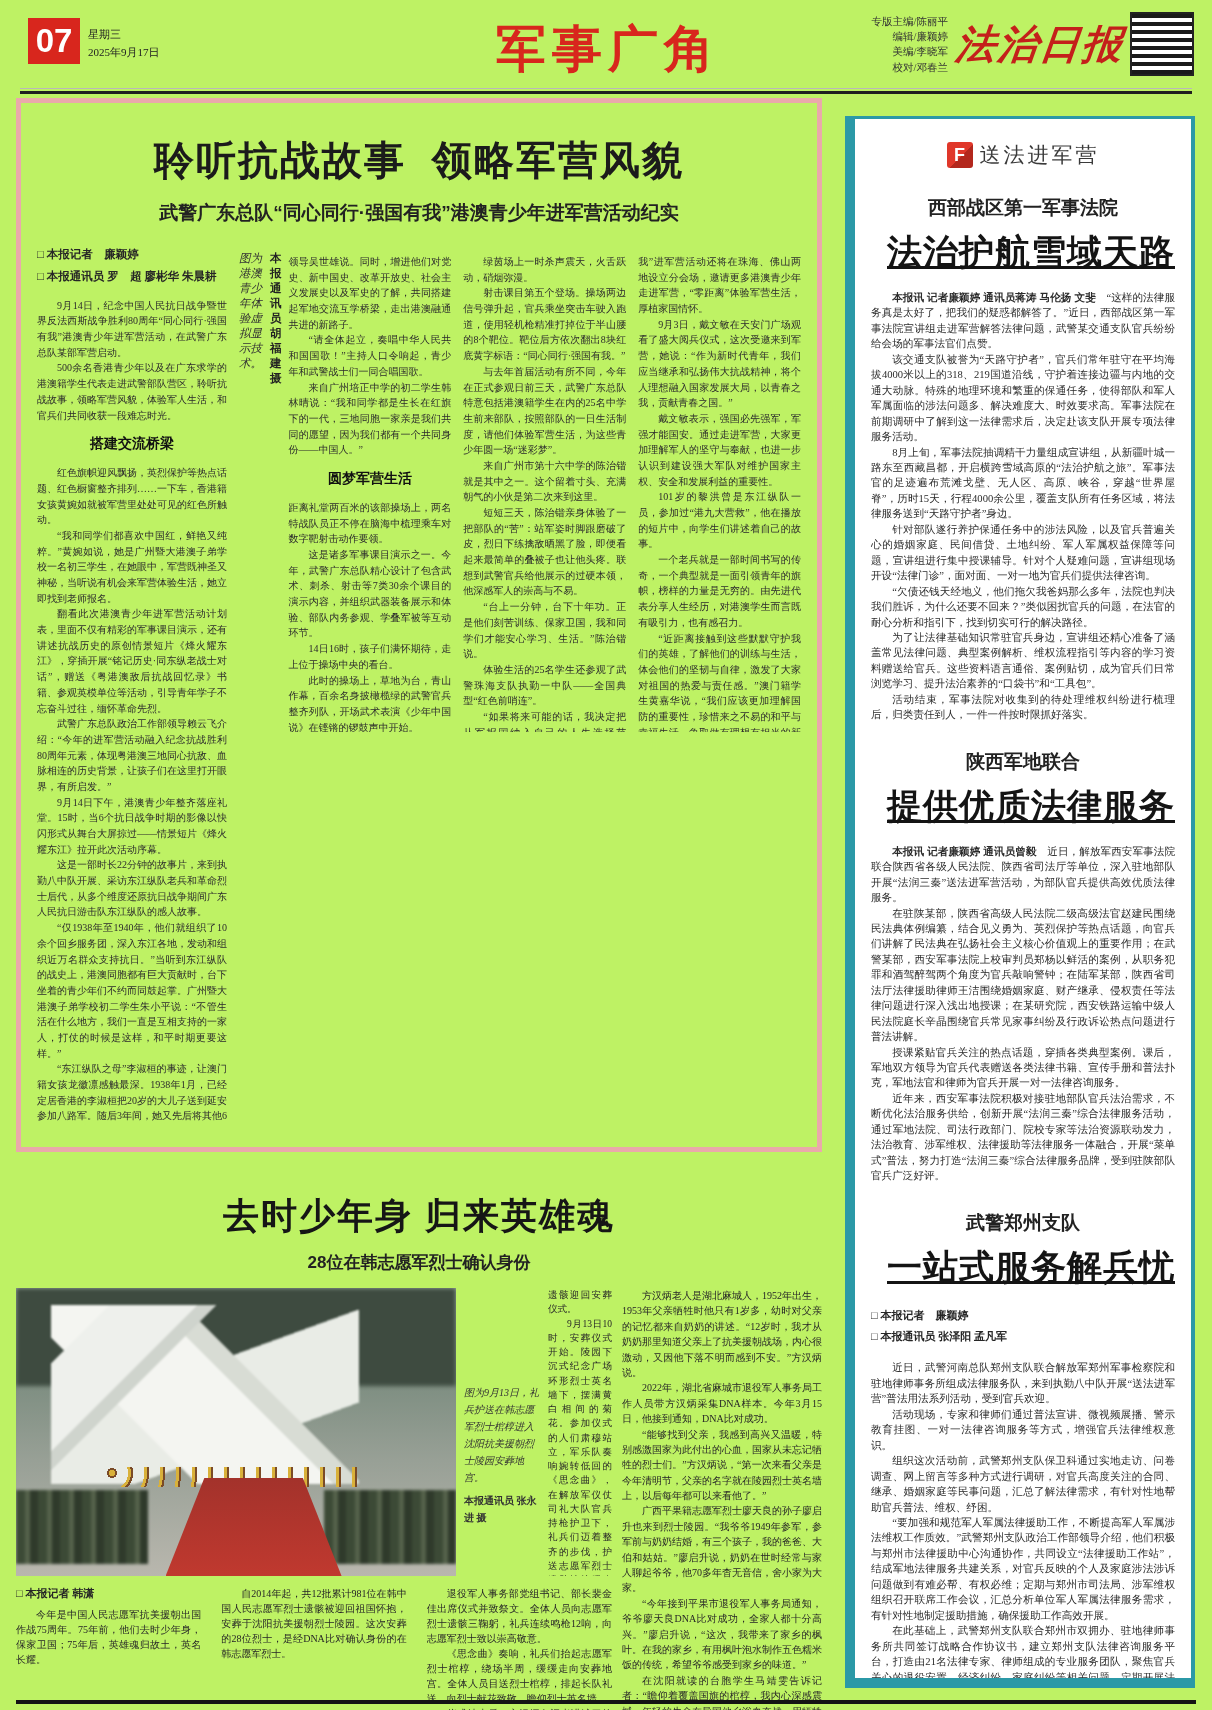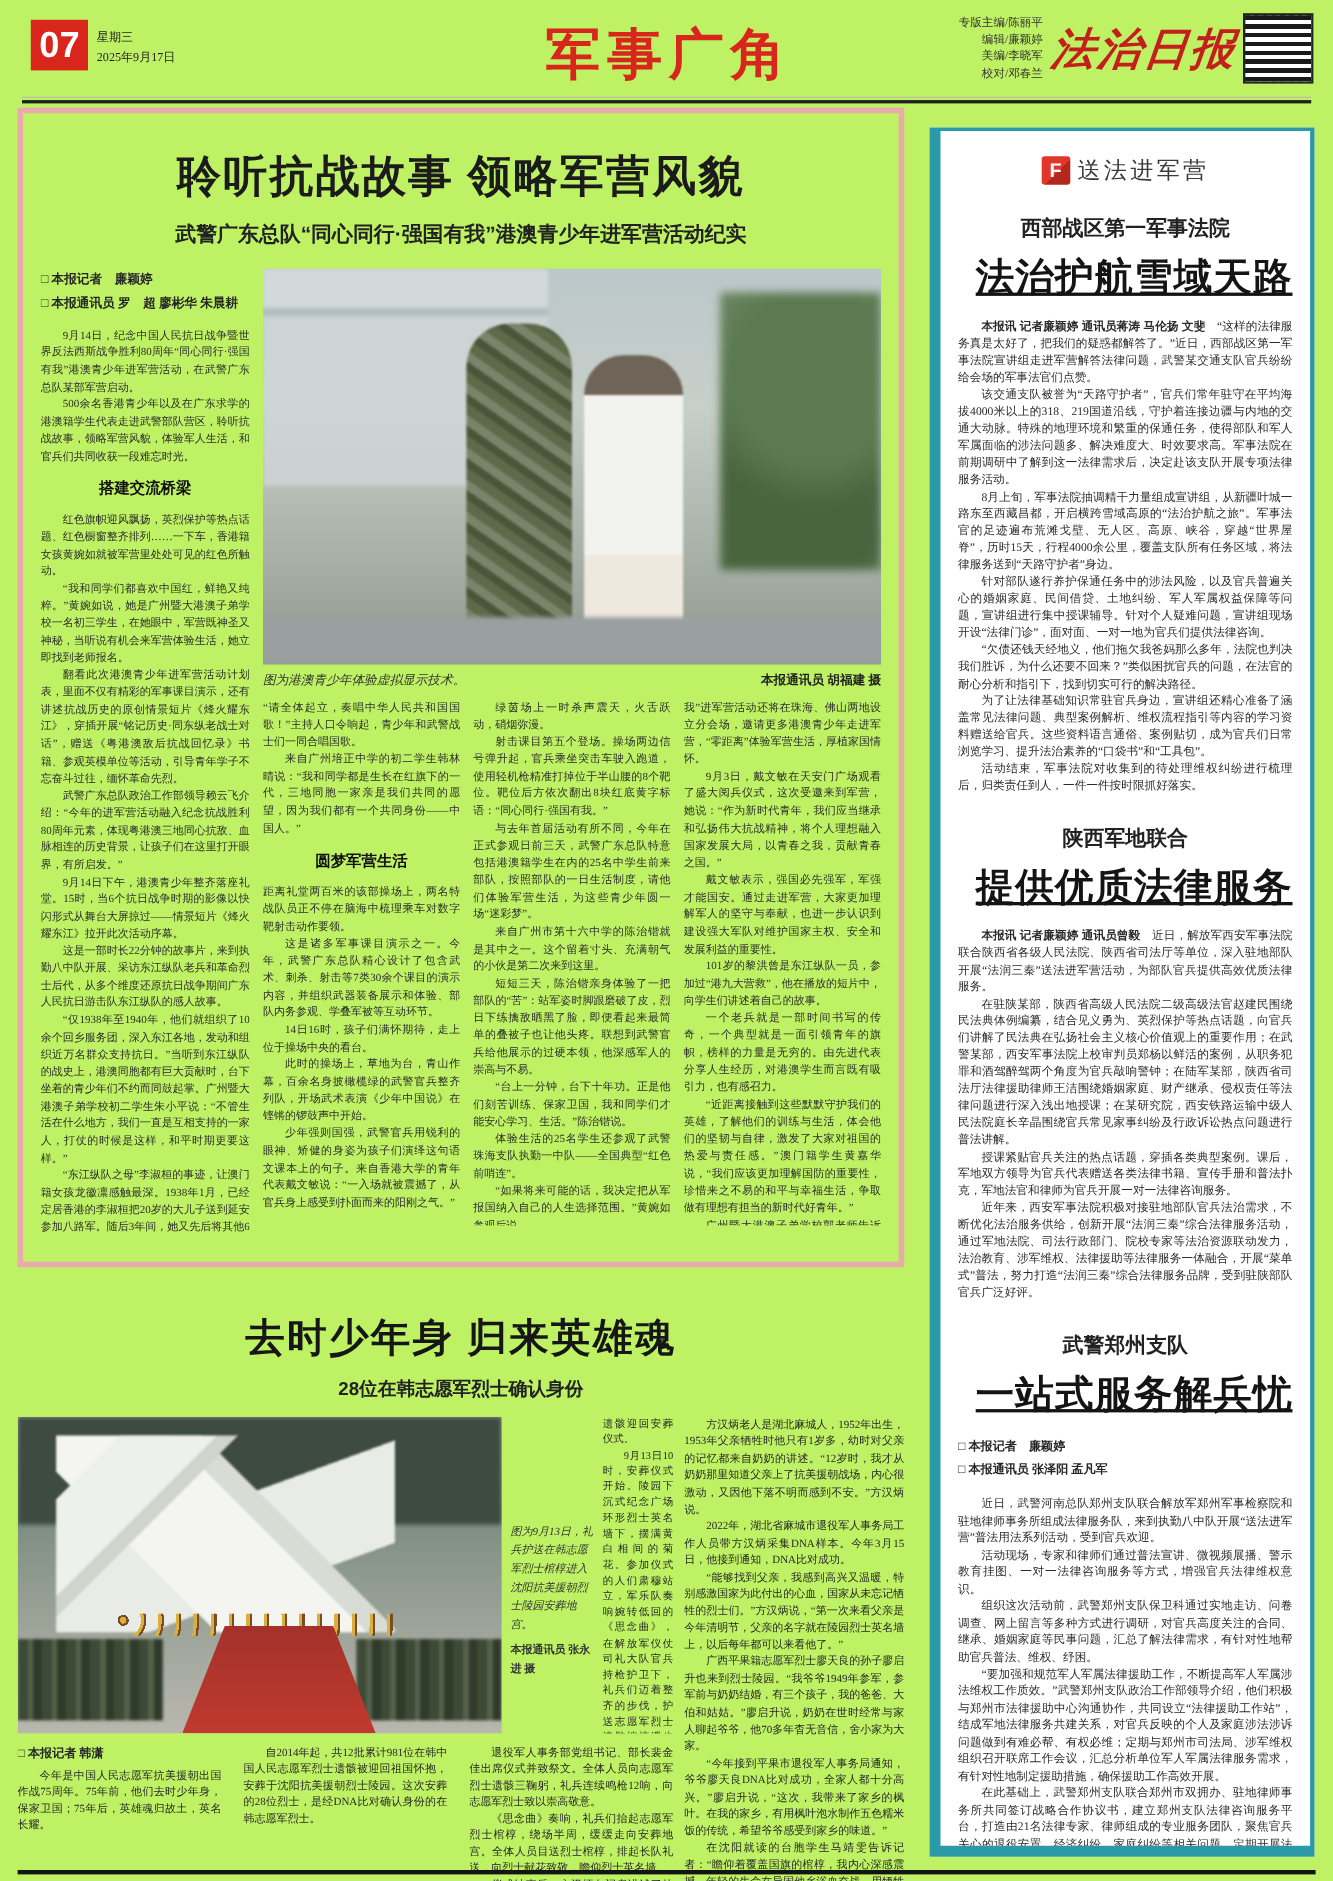--- a/index.html
+++ b/index.html
@@ -19,28 +19,28 @@
             font-family:"DejaVu Serif","Liberation Serif",serif;transform:skewX(-6deg);white-space:nowrap;}
   .qr{width:60px;height:60px;background:
       repeating-linear-gradient(0deg,#1a1a1a 0 4px,#fff 4px 8px),
       repeating-linear-gradient(90deg,#1a1a1a 0 4px,rgba(255,255,255,.85) 4px 8px);
       outline:2px solid #222;}
   .rule-thin{position:absolute;left:20px;right:20px;top:88px;height:1px;background:#b9b9b9;}
   .rule-thick{position:absolute;left:20px;right:20px;top:91px;height:3px;background:#1f1f1f;}
   
   .leftbox{position:absolute;left:16px;top:98px;width:806px;height:1054px;box-sizing:border-box;
            border:5px solid #eaa9ab;padding:8px 16px;overflow:hidden;}
-  .m-headline{margin-top:22px;text-align:center;font-family:Liberation Serif, serif;
+  .m-headline{margin-top:22px;text-align:center;font-family:Liberation Mono, monospace;
               font-weight:900;font-size:40px;letter-spacing:2px;color:#1b1b1b;}
   .m-subhead{margin-top:12px;text-align:center;font-family:"Liberation Sans","DejaVu Sans",sans-serif;
              font-weight:bold;font-size:19px;color:#222;}
   .m-body{display:flex;gap:12px;margin-top:18px;height:880px;overflow:hidden;}
   .mcol1{width:190px;flex:none;overflow:hidden;}
   .bylines{font-weight:bold;font-size:11.5px;line-height:1.9;margin-bottom:10px;}
-  .rightpart{flex:1;display:flex;flex-direction:column;overflow:hidden;}
+  .rightpart{flex:1;display:flex;flex-direction:row;overflow:hidden;}
   .photo1{height:360px;position:relative;overflow:hidden;
           background:linear-gradient(180deg,#bcc7c9 0%,#c6cfc9 35%,#aab3a9 70%,#8f978f 100%);}
   .photo1 .ph-bldg{position:absolute;left:0;top:0;width:46%;height:55%;
           background:linear-gradient(180deg,#d8dee0 0 18%, #aeb8ba 18% 22%, #cfd6d8 22% 100%);filter:blur(2px);opacity:.8;}
   .photo1 .ph-green{position:absolute;right:0;top:6%;width:26%;height:70%;
           background:radial-gradient(circle at 60% 30%,#5c7a52 0 40%,transparent 60%),
                      radial-gradient(circle at 40% 70%,#49653f 0 50%,transparent 70%),#6e8763;filter:blur(4px);}
   .photo1 .ph-camo{position:absolute;left:33%;top:14%;width:17%;height:80%;border-radius:40px 40px 6px 6px;
           background:repeating-linear-gradient(35deg,#5d6b4a 0 9px,#4a5539 9px 16px,#79856a 16px 24px);filter:blur(1px);}
   .photo1 .ph-white{position:absolute;left:52%;top:22%;width:16%;height:72%;border-radius:36px 36px 4px 4px;
@@ -167,20 +167,21 @@
           <div class="ph-white"></div>
           <div class="ph-ground"></div>
         </div>
         <div class="cap-row">
           <span class="cap-left">图为港澳青少年体验虚拟显示技术。</span>
           <span class="cap-right">本报通讯员 胡福建 摄</span>
         </div>
         <div class="m-cols">
           <div class="tcol cont">
             <div class="cont">
+                <p>领导吴世雄说。同时，增进他们对党史、新中国史、改革开放史、社会主义发展史以及军史的了解，共同搭建起军地交流互学桥梁，走出港澳融通共进的新路子。</p>
                 <p>“请全体起立，奏唱中华人民共和国国歌！”主持人口令响起，青少年和武警战士们一同合唱国歌。</p>
                 <p>来自广州培正中学的初二学生韩林晴说：“我和同学都是生长在红旗下的一代，三地同胞一家亲是我们共同的愿望，因为我们都有一个共同身份——中国人。”</p>
               </div>
             <h3 class="sec-h">圆梦军营生活</h3>
             <div>
                 <p>距离礼堂两百米的该部操场上，两名特战队员正不停在脑海中梳理乘车对数字靶射击动作要领。</p>
                 <p>这是诸多军事课目演示之一。今年，武警广东总队精心设计了包含武术、刺杀、射击等7类30余个课目的演示内容，并组织武器装备展示和体验、部队内务参观、学叠军被等互动环节。</p>
                 <p>14日16时，孩子们满怀期待，走上位于操场中央的看台。</p>
                 <p>此时的操场上，草地为台，青山作幕，百余名身披橄榄绿的武警官兵整齐列队，开场武术表演《少年中国说》在铿锵的锣鼓声中开始。</p>
                 <p>少年强则国强，武警官兵用锐利的眼神、矫健的身姿为孩子们演绎这句语文课本上的句子。来自香港大学的青年代表戴文敏说：“一入场就被震撼了，从官兵身上感受到扑面而来的阳刚之气。”</p>

